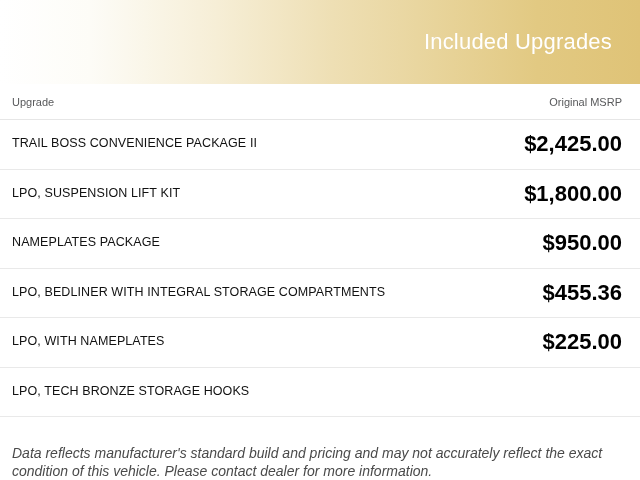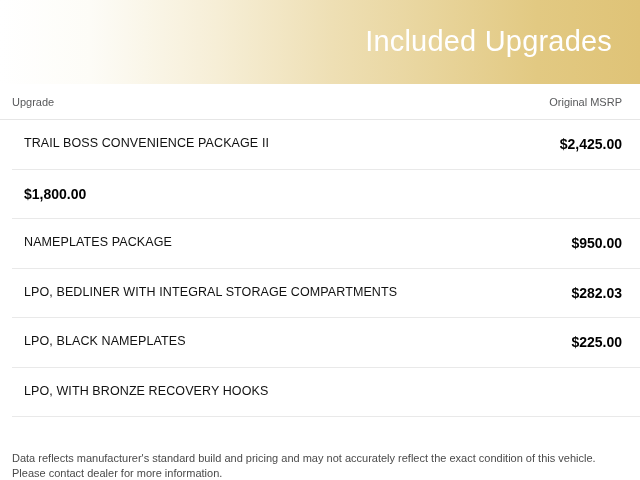--- a/index.html
+++ b/index.html
@@ -34,21 +34,21 @@
         #dfc377 100%);
     display: flex;
     align-items: center;
     justify-content: flex-end;
     box-sizing: border-box;
     padding-right: 28px;
     flex: 0 0 auto;
   }
   .banner-title {
     color: #ffffff;
-    font-size: 29px;
+    font-size: 22px;
     font-weight: 400;
     letter-spacing: 0.2px;
     line-height: 1.1;
     text-align: center;
   }
   
   .col-head {
     height: 36px;
     box-sizing: border-box;
     padding: 0 18px 0 12px;
@@ -63,21 +63,20 @@
     color: #58595b;
     font-weight: 400;
   }
   .col-head .label.right {
     text-align: right;
     margin-left: 8px;
   }
   
   .rows {
     flex: 1 1 auto;
-    margin-left: 12px;
   }
   .row {
     height: 49.5px;
     box-sizing: border-box;
     padding: 0 18px 0 12px;
     display: flex;
     align-items: center;
     justify-content: space-between;
     border-bottom: 1px solid #e9e9e9;
   }
@@ -86,31 +85,32 @@
   }
   .row .name {
     font-size: 12.5px;
     color: #111111;
     font-weight: 400;
     line-height: 1.25;
     max-width: 380px;
     letter-spacing: 0.1px;
   }
   .row .price {
-    font-size: 14px;
+    font-size: 22px;
     color: #000000;
     font-weight: bold;
     white-space: nowrap;
     text-align: right;
   }
   
   .footnote {
     box-sizing: border-box;
     padding: 10px 12px 0 12px;
-    font-size: 11px;
+    font-size: 14px;
+    font-style: italic;
     color: #4a4a4a;
     line-height: 1.3;
     flex: 0 0 auto;
   }
 </style>
 </head>
 <body>
 
 <div class="page">
 
@@ -124,39 +124,40 @@
   </div>
 
   <div class="rows">
 
     <div class="row">
       <div class="name">TRAIL BOSS CONVENIENCE PACKAGE II</div>
       <div class="price">$2,425.00</div>
     </div>
 
     <div class="row">
+      <div class="name">LPO, SUSPENSION LIFT KIT</div>
       <div class="price">$1,800.00</div>
     </div>
 
     <div class="row">
       <div class="name">NAMEPLATES PACKAGE</div>
       <div class="price">$950.00</div>
     </div>
 
     <div class="row">
       <div class="name">LPO, BEDLINER WITH INTEGRAL STORAGE COMPARTMENTS</div>
-      <div class="price">$282.03</div>
+      <div class="price">$455.36</div>
     </div>
 
     <div class="row">
-      <div class="name">LPO, BLACK NAMEPLATES</div>
+      <div class="name">LPO, WITH NAMEPLATES</div>
       <div class="price">$225.00</div>
     </div>
 
     <div class="row">
-      <div class="name">LPO, WITH BRONZE RECOVERY HOOKS</div>
+      <div class="name">LPO, TECH BRONZE STORAGE HOOKS</div>
     </div>
 
   </div>
 
   <div class="footnote">Data reflects manufacturer's standard build and pricing and may not accurately reflect the exact condition of this vehicle. Please contact dealer for more information.</div>
 
 </div>
 
 </body></html>

